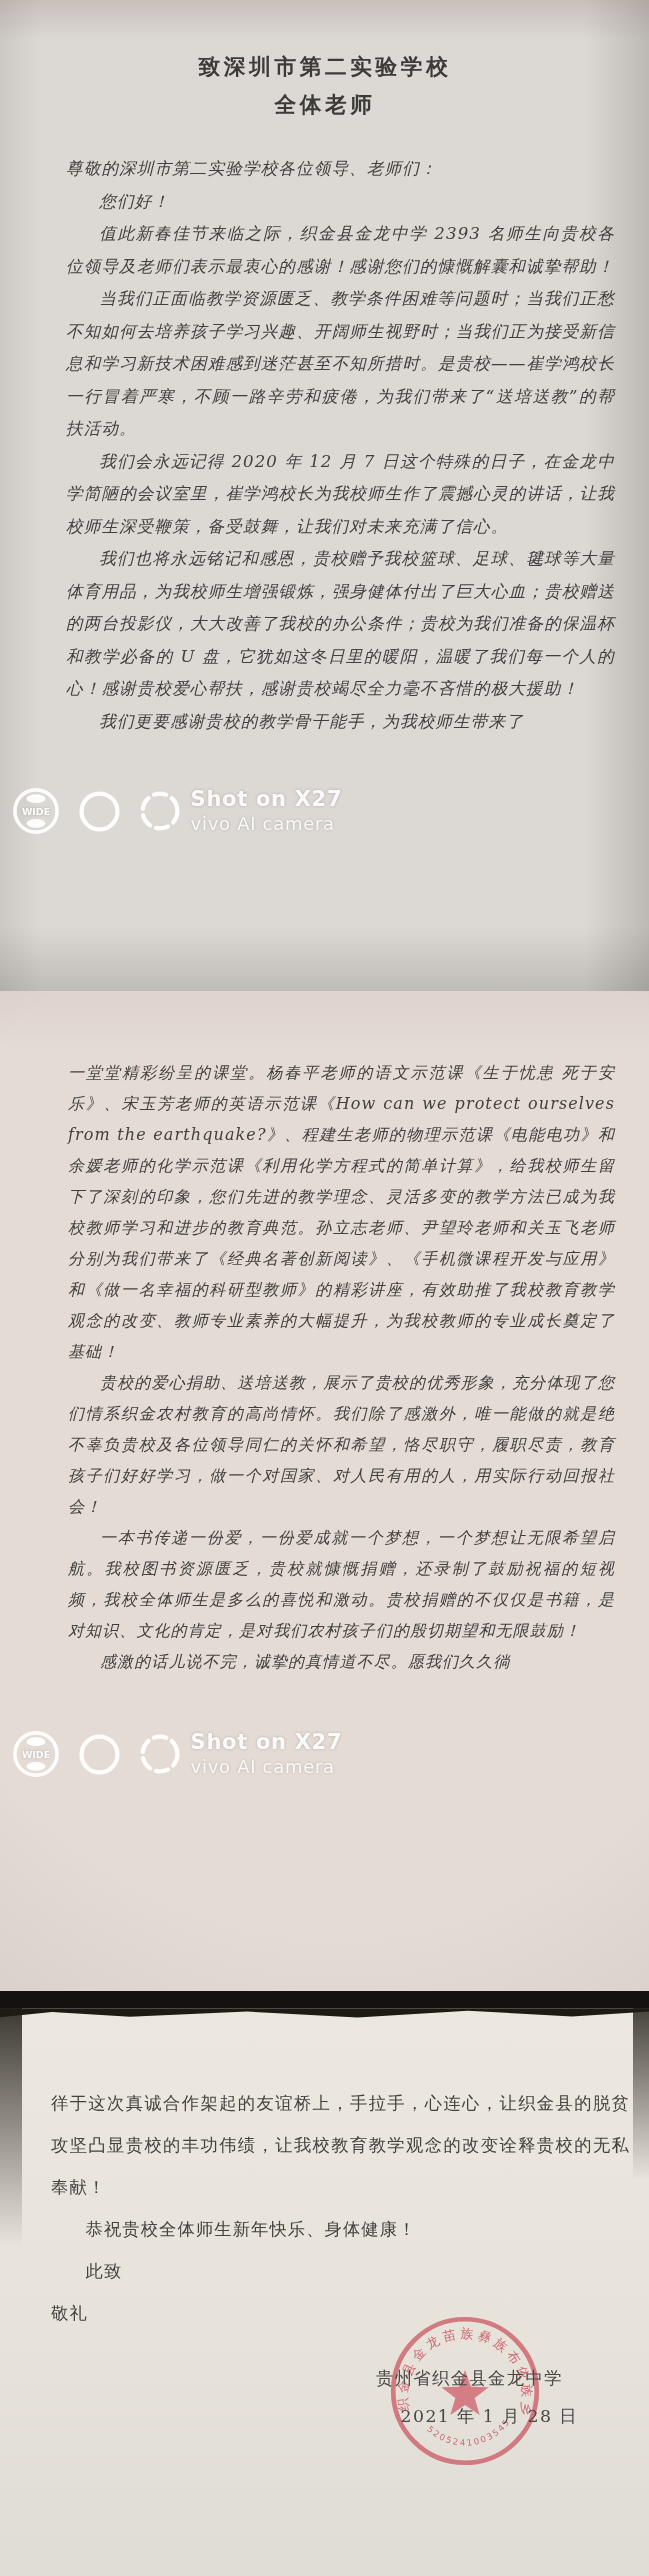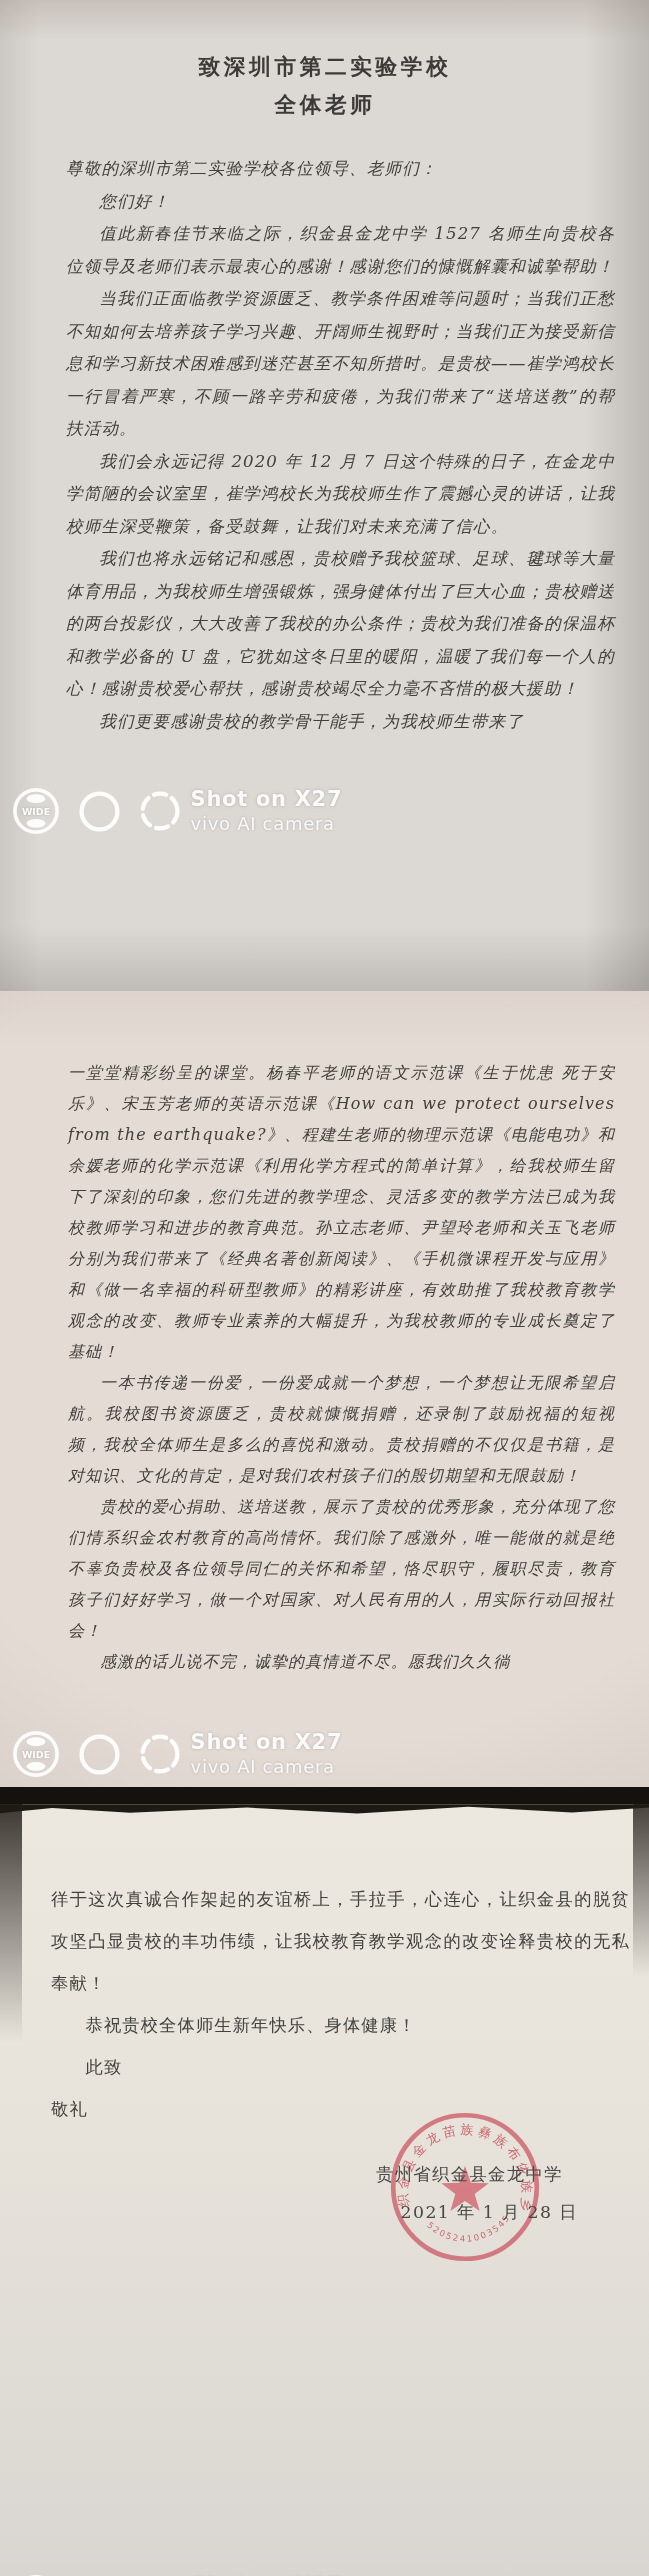--- a/index.html
+++ b/index.html
@@ -25,21 +25,21 @@
   .letter-body { position:absolute; color:#42403d; text-align:justify;
     letter-spacing:1.1px;font-style:italic; }
   .body1 { top:153px; left:66px; right:35px; font-size:16.6px; line-height:32.5px; }
   .body2 { top:66px;  left:68px; right:35px; font-size:16px; line-height:31px; }
   .body3 { left:51px; right:20px; top:71px; font-size:17.3px; line-height:42px;
     position:absolute; color:#44423f; text-align:justify; letter-spacing:1.1px; }
   .letter-body p, .body3 p { margin:0; }
   .indent { text-indent:2em; }
 
   
-  .photo2 { height:796px;
+  .photo2 { height:1000px;
     background:
       radial-gradient(130% 95% at 52% 42%, rgba(0,0,0,0) 55%, rgba(92,70,64,0.16) 100%),
       linear-gradient(180deg, rgba(170,140,135,0.10), rgba(0,0,0,0) 58px),
       #e4dbd5;
     padding-left: 43px;
   }
 
   
   .photo3 { height:1092px; background:#dcd8d2; }
   .p3-band { position:absolute; top:0; left:0; right:0; height:17.3px;
@@ -75,21 +75,21 @@
 <body>
 
 <section class="photo photo1">
   <div class="title-block">
     <div class="title-line">致深圳市第二实验学校</div>
     <div class="title-line">全体老师</div>
   </div>
   <div class="letter-body body1">
     <p>尊敬的深圳市第二实验学校各位领导、老师们：</p>
     <p class="indent">您们好！</p>
-    <p class="indent">值此新春佳节来临之际，织金县金龙中学 1527 名师生向贵校各位领导及老师们表示最衷心的感谢！感谢您们的慷慨解囊和诚挚帮助！</p>
+    <p class="indent">值此新春佳节来临之际，织金县金龙中学 2393 名师生向贵校各位领导及老师们表示最衷心的感谢！感谢您们的慷慨解囊和诚挚帮助！</p>
     <p class="indent">当我们正面临教学资源匮乏、教学条件困难等问题时；当我们正愁不知如何去培养孩子学习兴趣、开阔师生视野时；当我们正为接受新信息和学习新技术困难感到迷茫甚至不知所措时。是贵校——崔学鸿校长一行冒着严寒，不顾一路辛劳和疲倦，为我们带来了“送培送教”的帮扶活动。</p>
     <p class="indent">我们会永远记得 2020 年 12 月 7 日这个特殊的日子，在金龙中学简陋的会议室里，崔学鸿校长为我校师生作了震撼心灵的讲话，让我校师生深受鞭策，备受鼓舞，让我们对未来充满了信心。</p>
     <p class="indent">我们也将永远铭记和感恩，贵校赠予我校篮球、足球、毽球等大量体育用品，为我校师生增强锻炼，强身健体付出了巨大心血；贵校赠送的两台投影仪，大大改善了我校的办公条件；贵校为我们准备的保温杯和教学必备的 U 盘，它犹如这冬日里的暖阳，温暖了我们每一个人的心！感谢贵校爱心帮扶，感谢贵校竭尽全力毫不吝惜的极大援助！</p>
     <p class="indent">我们更要感谢贵校的教学骨干能手，为我校师生带来了</p>
   </div>
 
   <div class="watermark wm1">
     <div class="wm-icons">
       <svg width="48" height="48" viewBox="0 0 66 66">
         <circle cx="33" cy="33" r="29" fill="none" stroke="rgba(255,255,255,0.93)" stroke-width="5"></circle>
@@ -107,22 +107,22 @@
     <div class="wm-text">
       <div class="wm-line1">Shot on X27</div>
       <div class="wm-line2">vivo AI camera</div>
     </div>
   </div>
 </section>
 
 <section class="photo photo2">
   <div class="letter-body body2">
     <p>一堂堂精彩纷呈的课堂。杨春平老师的语文示范课《生于忧患 死于安乐》、宋玉芳老师的英语示范课《How can we protect ourselves from the earthquake?》、程建生老师的物理示范课《电能电功》和余媛老师的化学示范课《利用化学方程式的简单计算》，给我校师生留下了深刻的印象，您们先进的教学理念、灵活多变的教学方法已成为我校教师学习和进步的教育典范。孙立志老师、尹望玲老师和关玉飞老师分别为我们带来了《经典名著创新阅读》、《手机微课程开发与应用》和《做一名幸福的科研型教师》的精彩讲座，有效助推了我校教育教学观念的改变、教师专业素养的大幅提升，为我校教师的专业成长奠定了基础！</p>
+    <p class="indent">贵校的爱心捐助、送培送教，展示了贵校的优秀形象，充分体现了您们情系织金农村教育的高尚情怀。我们除了感激外，唯一能做的就是绝不辜负贵校及各位领导同仁的关怀和希望，恪尽职守，履职尽责，教育孩子们好好学习，做一个对国家、对人民有用的人，用实际行动回报社会！</p>
     <p class="indent">一本书传递一份爱，一份爱成就一个梦想，一个梦想让无限希望启航。我校图书资源匮乏，贵校就慷慨捐赠，还录制了鼓励祝福的短视频，我校全体师生是多么的喜悦和激动。贵校捐赠的不仅仅是书籍，是对知识、文化的肯定，是对我们农村孩子们的殷切期望和无限鼓励！</p>
-    <p class="indent">贵校的爱心捐助、送培送教，展示了贵校的优秀形象，充分体现了您们情系织金农村教育的高尚情怀。我们除了感激外，唯一能做的就是绝不辜负贵校及各位领导同仁的关怀和希望，恪尽职守，履职尽责，教育孩子们好好学习，做一个对国家、对人民有用的人，用实际行动回报社会！</p>
     <p class="indent">感激的话儿说不完，诚挚的真情道不尽。愿我们久久徜</p>
   </div>
 
   <div class="watermark wm2">
     <div class="wm-icons">
       <svg width="48" height="48" viewBox="0 0 66 66">
         <circle cx="33" cy="33" r="29" fill="none" stroke="rgba(255,255,255,0.93)" stroke-width="5"></circle>
         <ellipse cx="33" cy="16" rx="13" ry="6" fill="rgba(255,255,255,0.93)"></ellipse>
         <ellipse cx="33" cy="50" rx="13" ry="6" fill="rgba(255,255,255,0.93)"></ellipse>
         <text x="33" y="39" text-anchor="middle" font-size="13" font-weight="bold" fill="rgba(255,255,255,0.95)" font-family="DejaVu Sans, sans-serif">WIDE</text>

